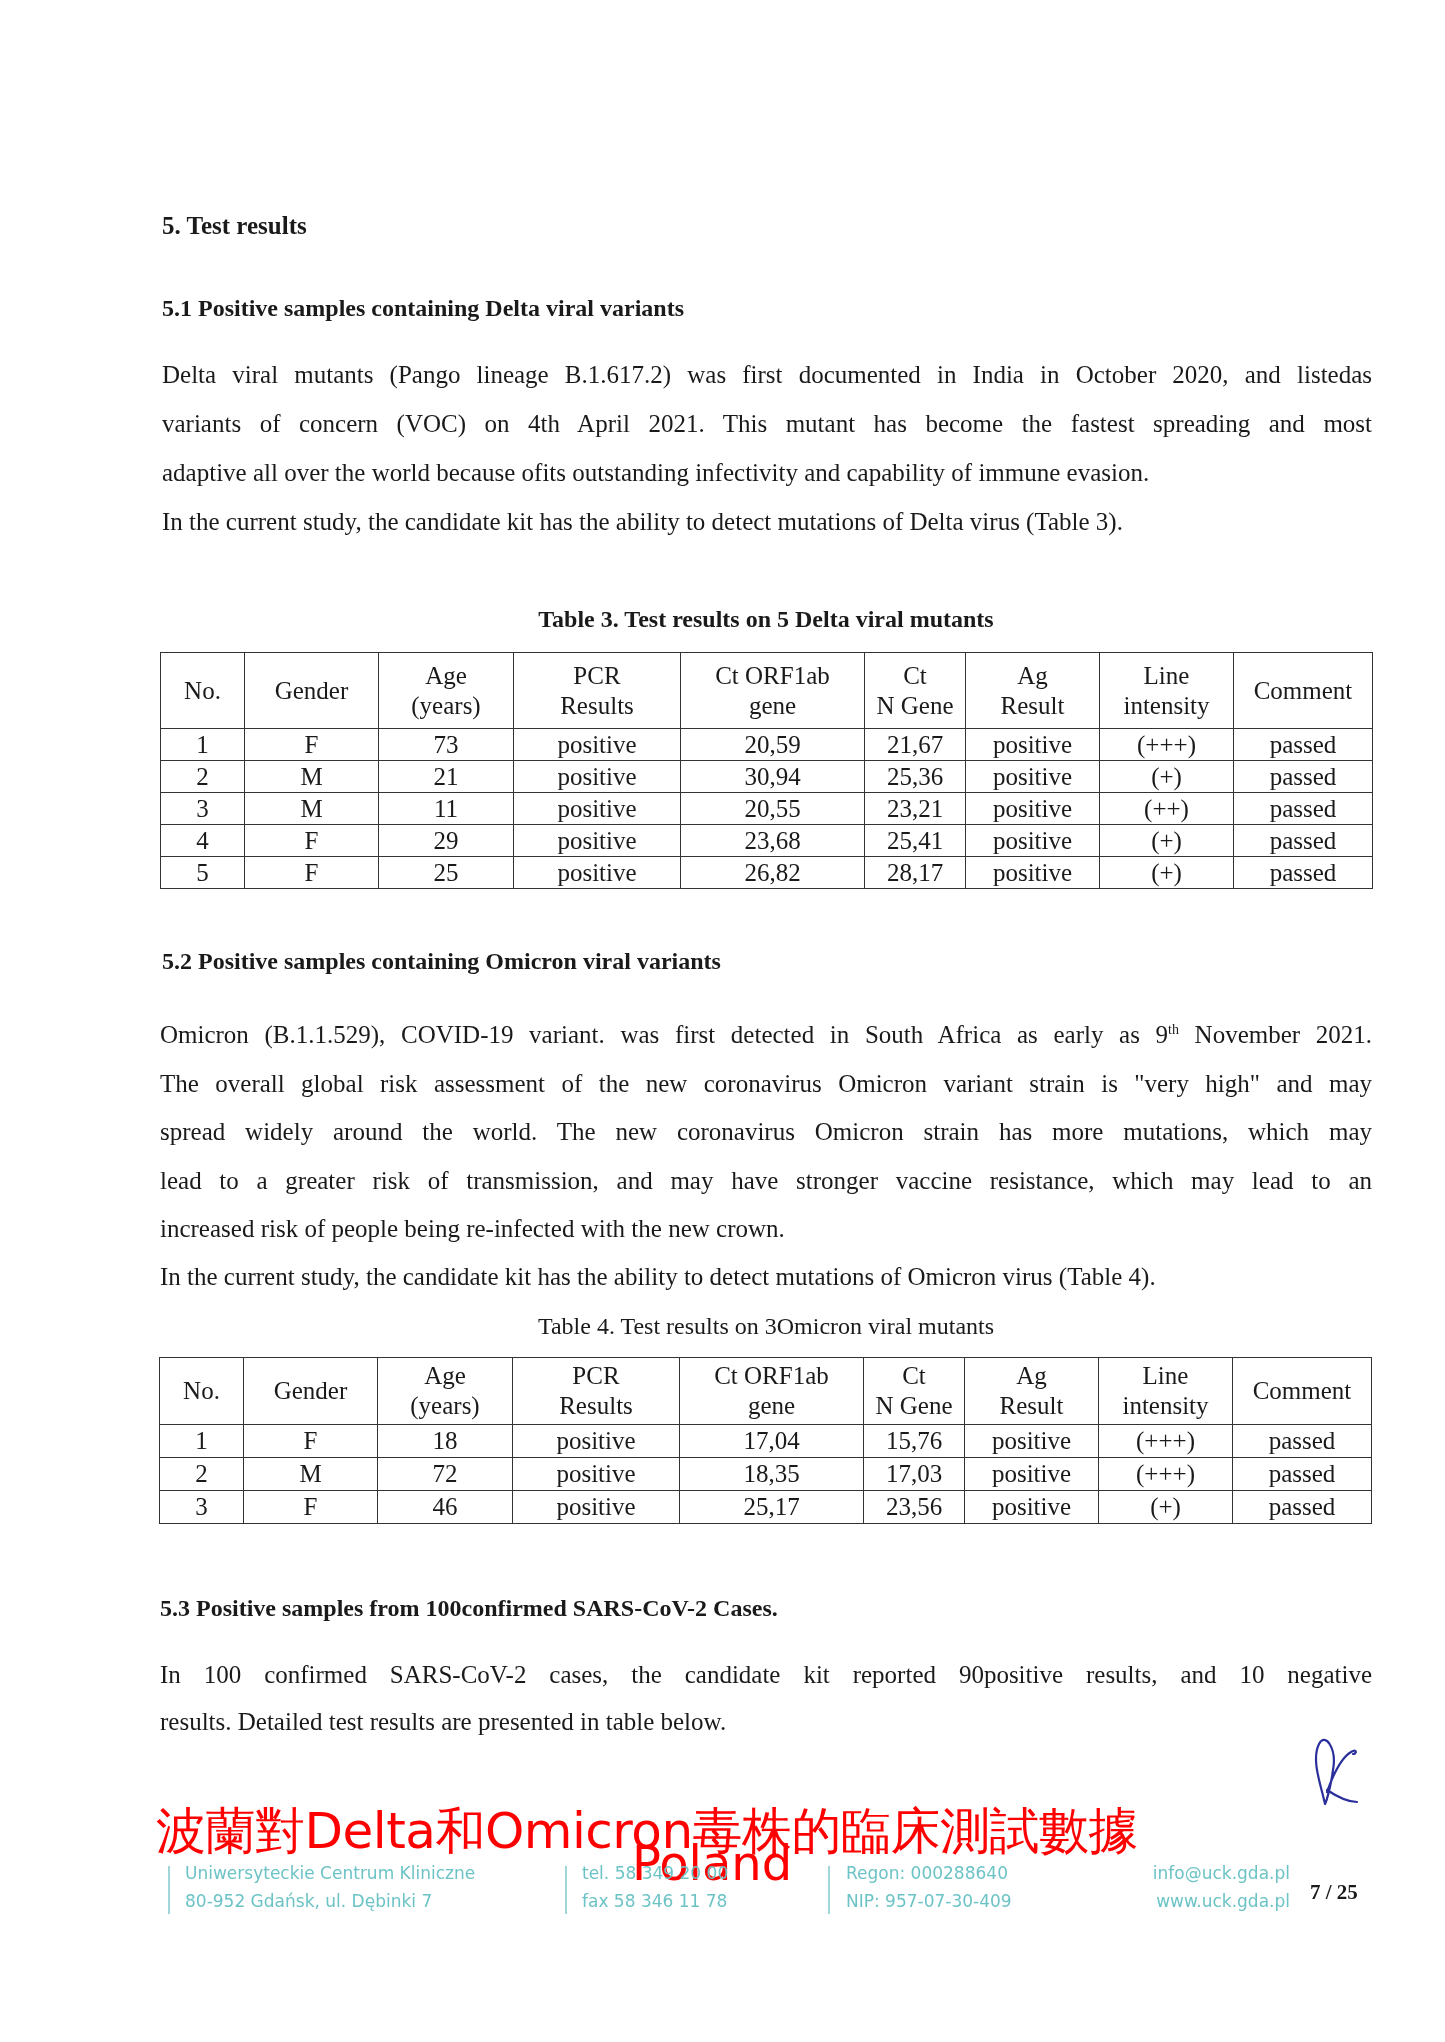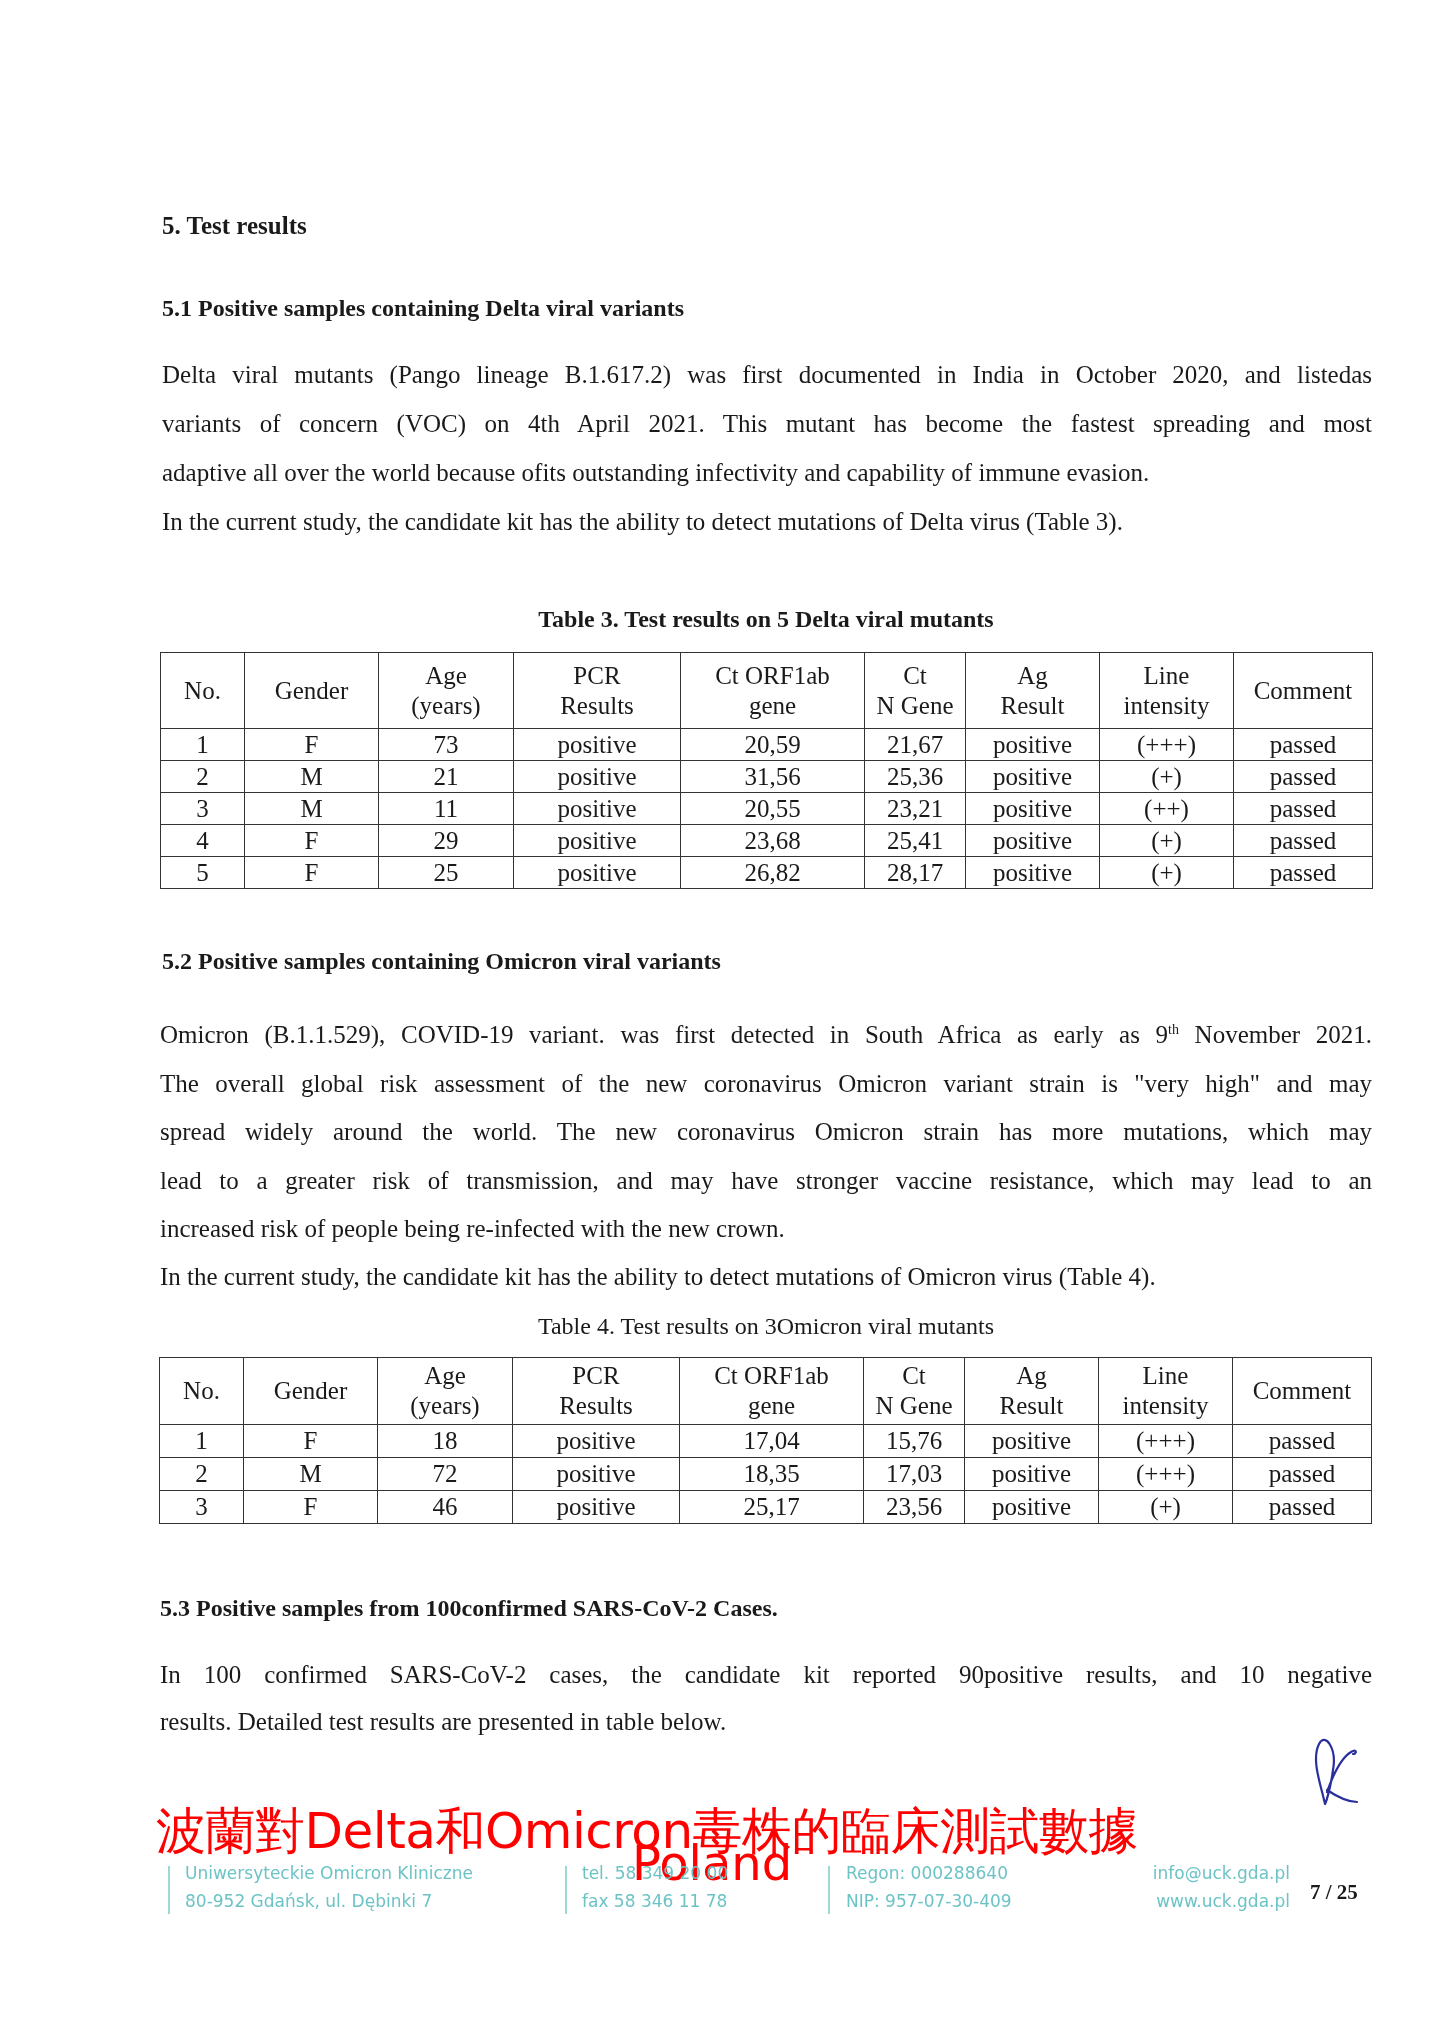--- a/index.html
+++ b/index.html
@@ -71,21 +71,21 @@
         <td>21,67</td>
         <td>positive</td>
         <td>(+++)</td>
         <td>passed</td>
       </tr>
       <tr style="height: 32px;">
         <td>2</td>
         <td>M</td>
         <td>21</td>
         <td>positive</td>
-        <td>31,56</td>
+        <td>30,94</td>
         <td>25,36</td>
         <td>positive</td>
         <td>(+)</td>
         <td>passed</td>
       </tr>
       <tr style="height: 32px;">
         <td>3</td>
         <td>M</td>
         <td>11</td>
         <td>positive</td>
@@ -197,21 +197,21 @@
 <div class="abs p" style="left:160px; top:1708px;">results. Detailed test results are presented in table below.</div>
 
 <div class="abs red-title" style="left:632px; top:1833px; font-size:48px; line-height:60px;">Poland</div>
 <div class="abs red-title" style="left:156px; top:1800px; font-size:50px; line-height:62px; letter-spacing:-0.5px;">波蘭對Delta和Omicron毒株的臨床測試數據</div>
 
 <svg class="abs" style="left:1305px; top:1730px;" width="70" height="80" viewBox="0 0 70 80">
   <path d="M20 74 C 16 55, 6 30, 14 14 C 20 2, 32 18, 28 40 C 26 55, 22 70, 20 74 M 22 62 C 28 45, 36 28, 46 22 C 52 18, 52 24, 48 24 M 22 60 C 34 68, 44 72, 52 72" fill="none" stroke="#2b2f9c" stroke-width="2.2" stroke-linecap="round"></path>
 </svg>
 
 <div class="vbar" style="left:168px; top:1866px; height:48px;"></div>
-<div class="abs footer" style="left:185px; top:1859px;">Uniwersyteckie Omicron Kliniczne</div>
+<div class="abs footer" style="left:185px; top:1859px;">Uniwersyteckie Centrum Kliniczne</div>
 <div class="abs footer" style="left:185px; top:1887px;">80-952 Gdańsk, ul. Dębinki 7</div>
 
 <div class="vbar" style="left:565px; top:1866px; height:48px;"></div>
 <div class="abs footer" style="left:582px; top:1859px;">tel. 58 349 20 00</div>
 <div class="abs footer" style="left:582px; top:1887px;">fax 58 346 11 78</div>
 
 <div class="vbar" style="left:828px; top:1866px; height:48px;"></div>
 <div class="abs footer" style="left:846px; top:1859px;">Regon: 000288640</div>
 <div class="abs footer" style="left:846px; top:1887px;">NIP: 957-07-30-409</div>
 

